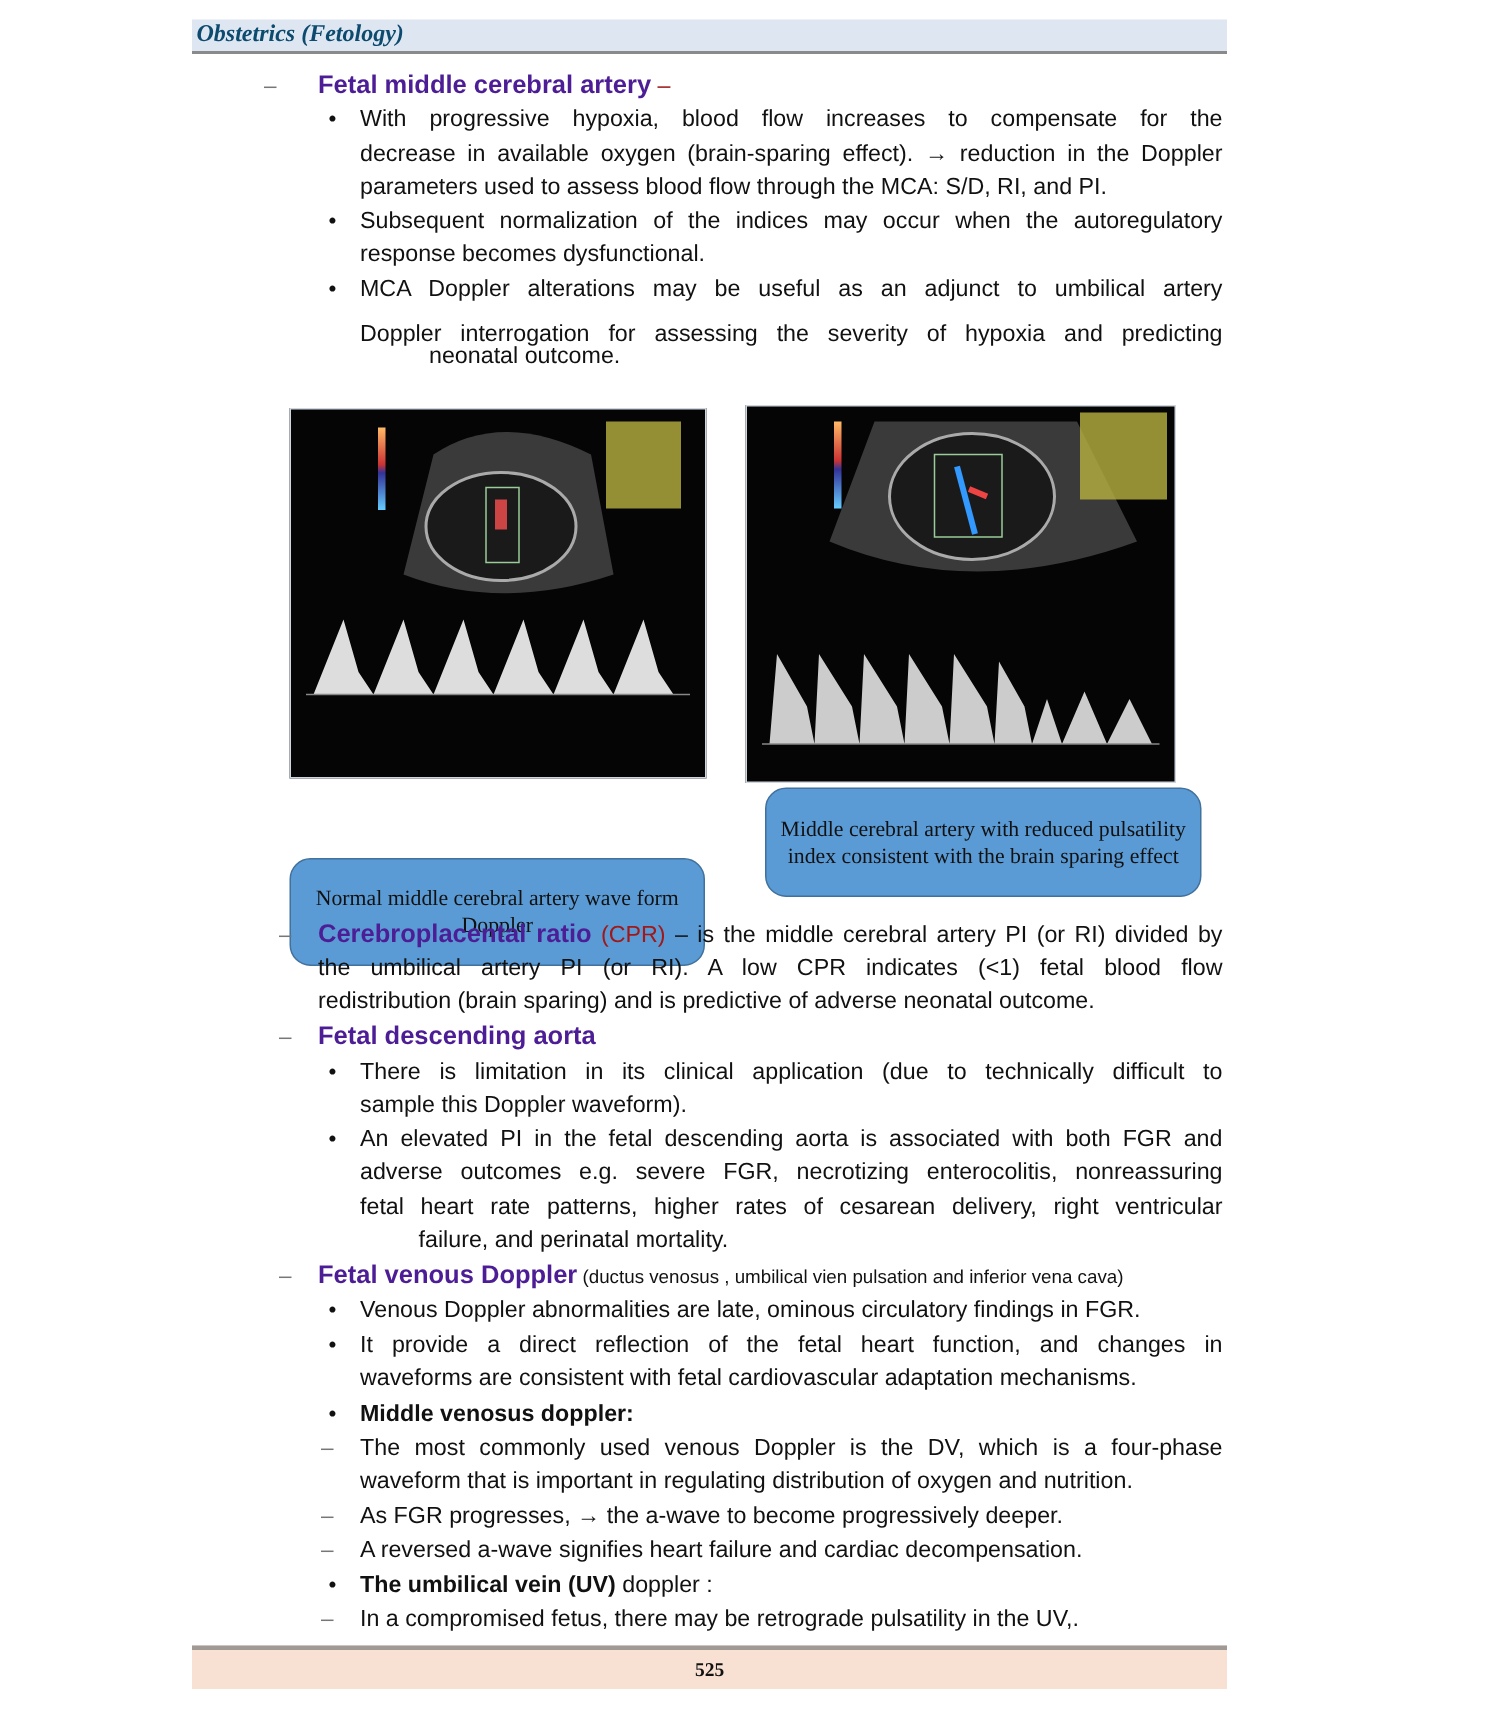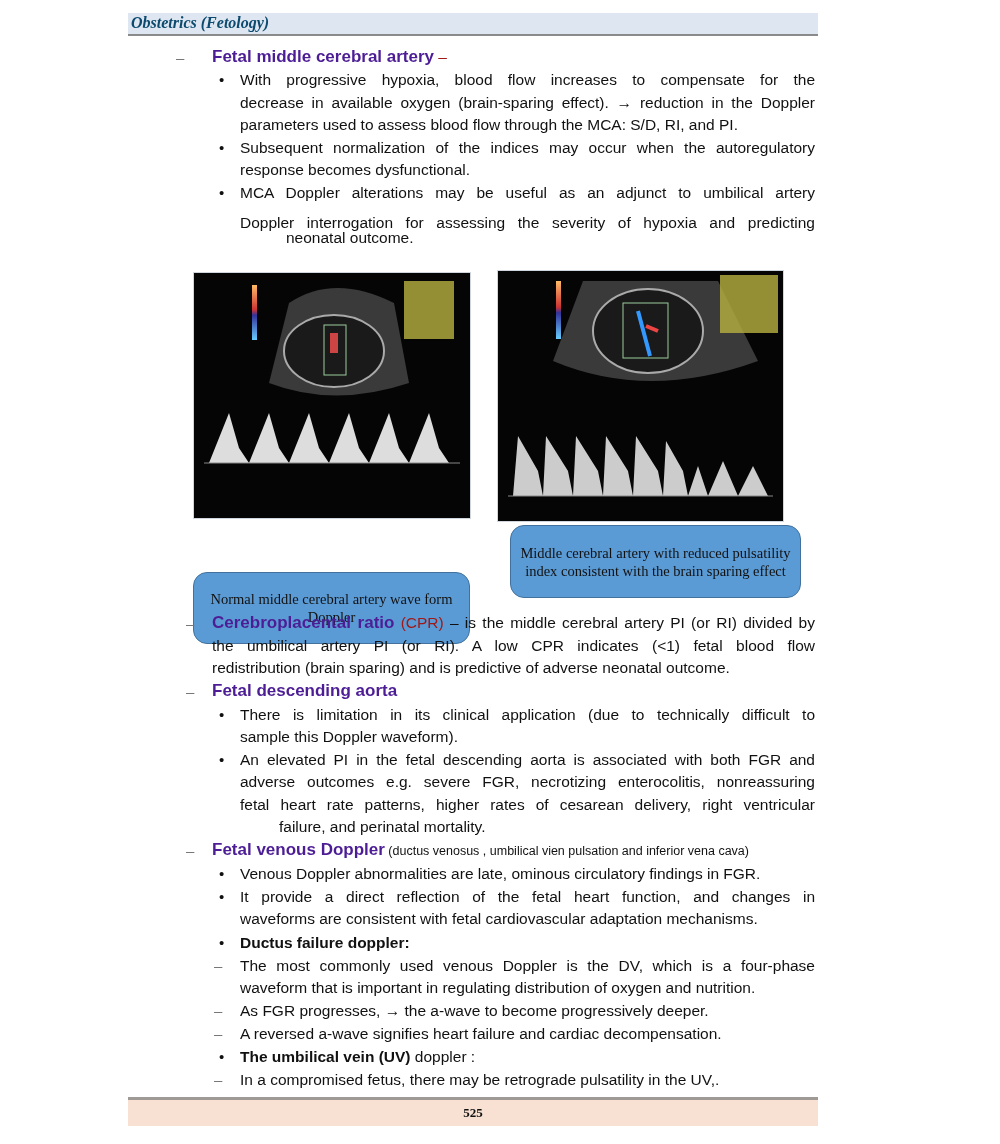--- a/index.html
+++ b/index.html
@@ -112,21 +112,21 @@
 </div>
 
 <span class="bullet" style="left:219px;top:865px;">•</span>
 <div class="line" style="left:240px;top:863px;">Venous Doppler abnormalities are late, ominous circulatory findings in FGR.</div>
 
 <span class="bullet" style="left:219px;top:888px;">•</span>
 <div class="line just" style="left:240px;top:886px;width:575px;">It provide a direct reflection of the fetal heart function, and changes in</div>
 <div class="line" style="left:240px;top:908px;">waveforms are consistent with fetal cardiovascular adaptation mechanisms.</div>
 
 <span class="bullet" style="left:219px;top:934px;">•</span>
-<div class="line" style="left:240px;top:932px;"><b>Ductus failure doppler:</b></div>
+<div class="line" style="left:240px;top:932px;"><b>Middle venosus doppler:</b></div>
 
 <span class="dash" style="left:214px;top:957px;">–</span>
 <div class="line just" style="left:240px;top:955px;width:575px;">The most commonly used venous Doppler is the DV, which is a four-phase</div>
 <div class="line" style="left:240px;top:977px;">waveform that is important in regulating distribution of oxygen and nutrition.</div>
 
 <span class="dash" style="left:214px;top:1002px;">–</span>
 <div class="line" style="left:240px;top:1000px;">As FGR progresses, → the a-wave to become progressively deeper.</div>
 
 <span class="dash" style="left:214px;top:1025px;">–</span>
 <div class="line" style="left:240px;top:1023px;">A reversed a-wave signifies heart failure and cardiac decompensation.</div>

